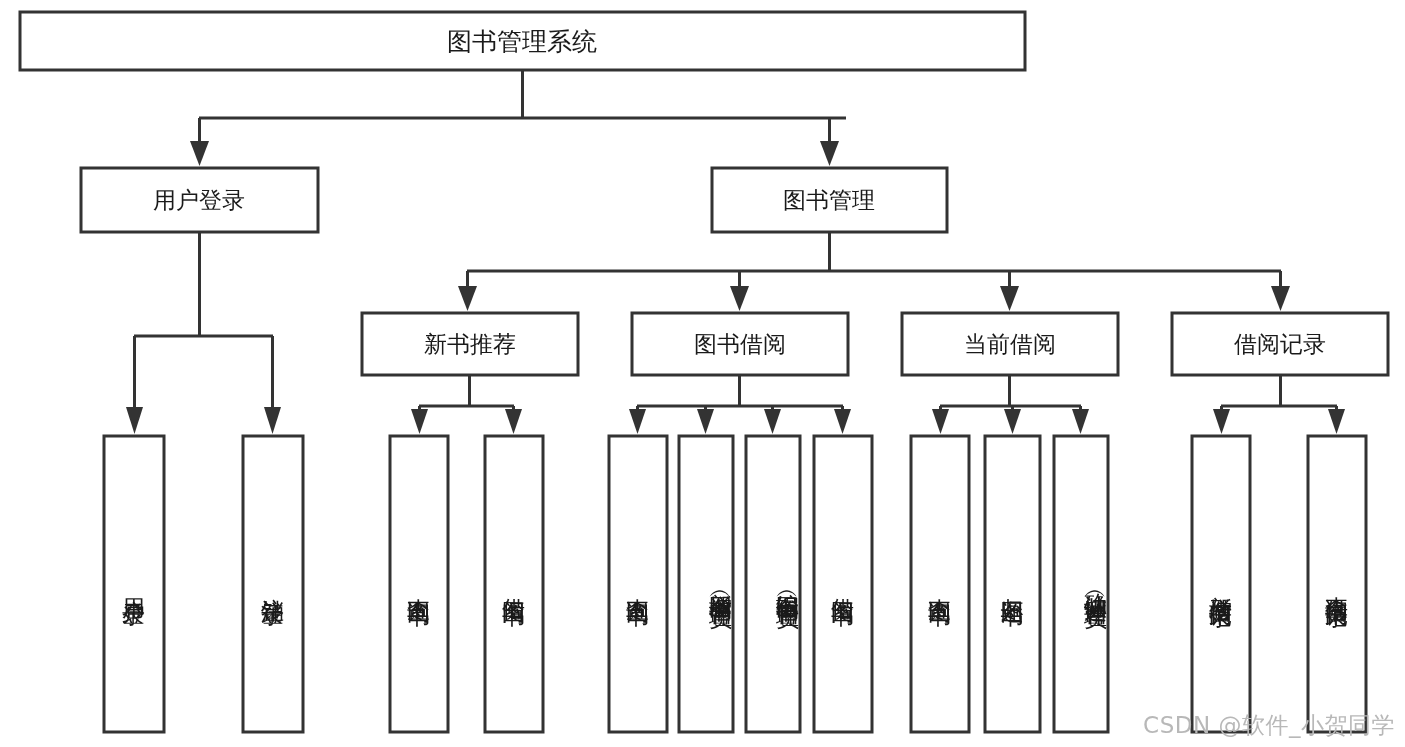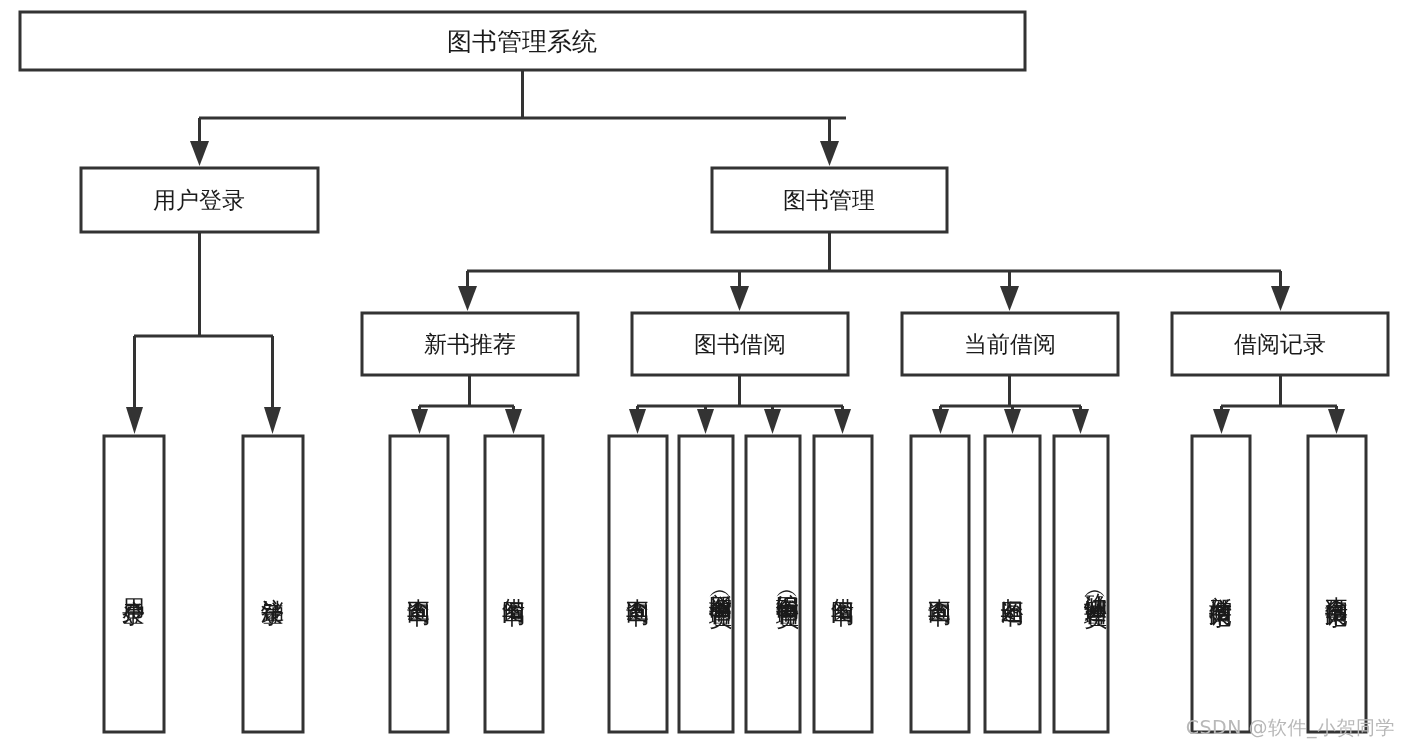--- a/index.html
+++ b/index.html
@@ -70,21 +70,21 @@
     justify-content: center;
     text-align: center;
     pointer-events: none;
     user-select: none;
   }
   #watermark {
     position: absolute;
     right: 10px;
     bottom: 6px;
     font-family: "DejaVu Sans", "Liberation Sans", sans-serif;
-    font-size: 19px;
+    font-size: 23px;
     color: #b8b8b8;
     letter-spacing: 0.5px;
     white-space: nowrap;
   }
 </style>
 </head>
 <body>
 
 <div id="diagram-root">
 

